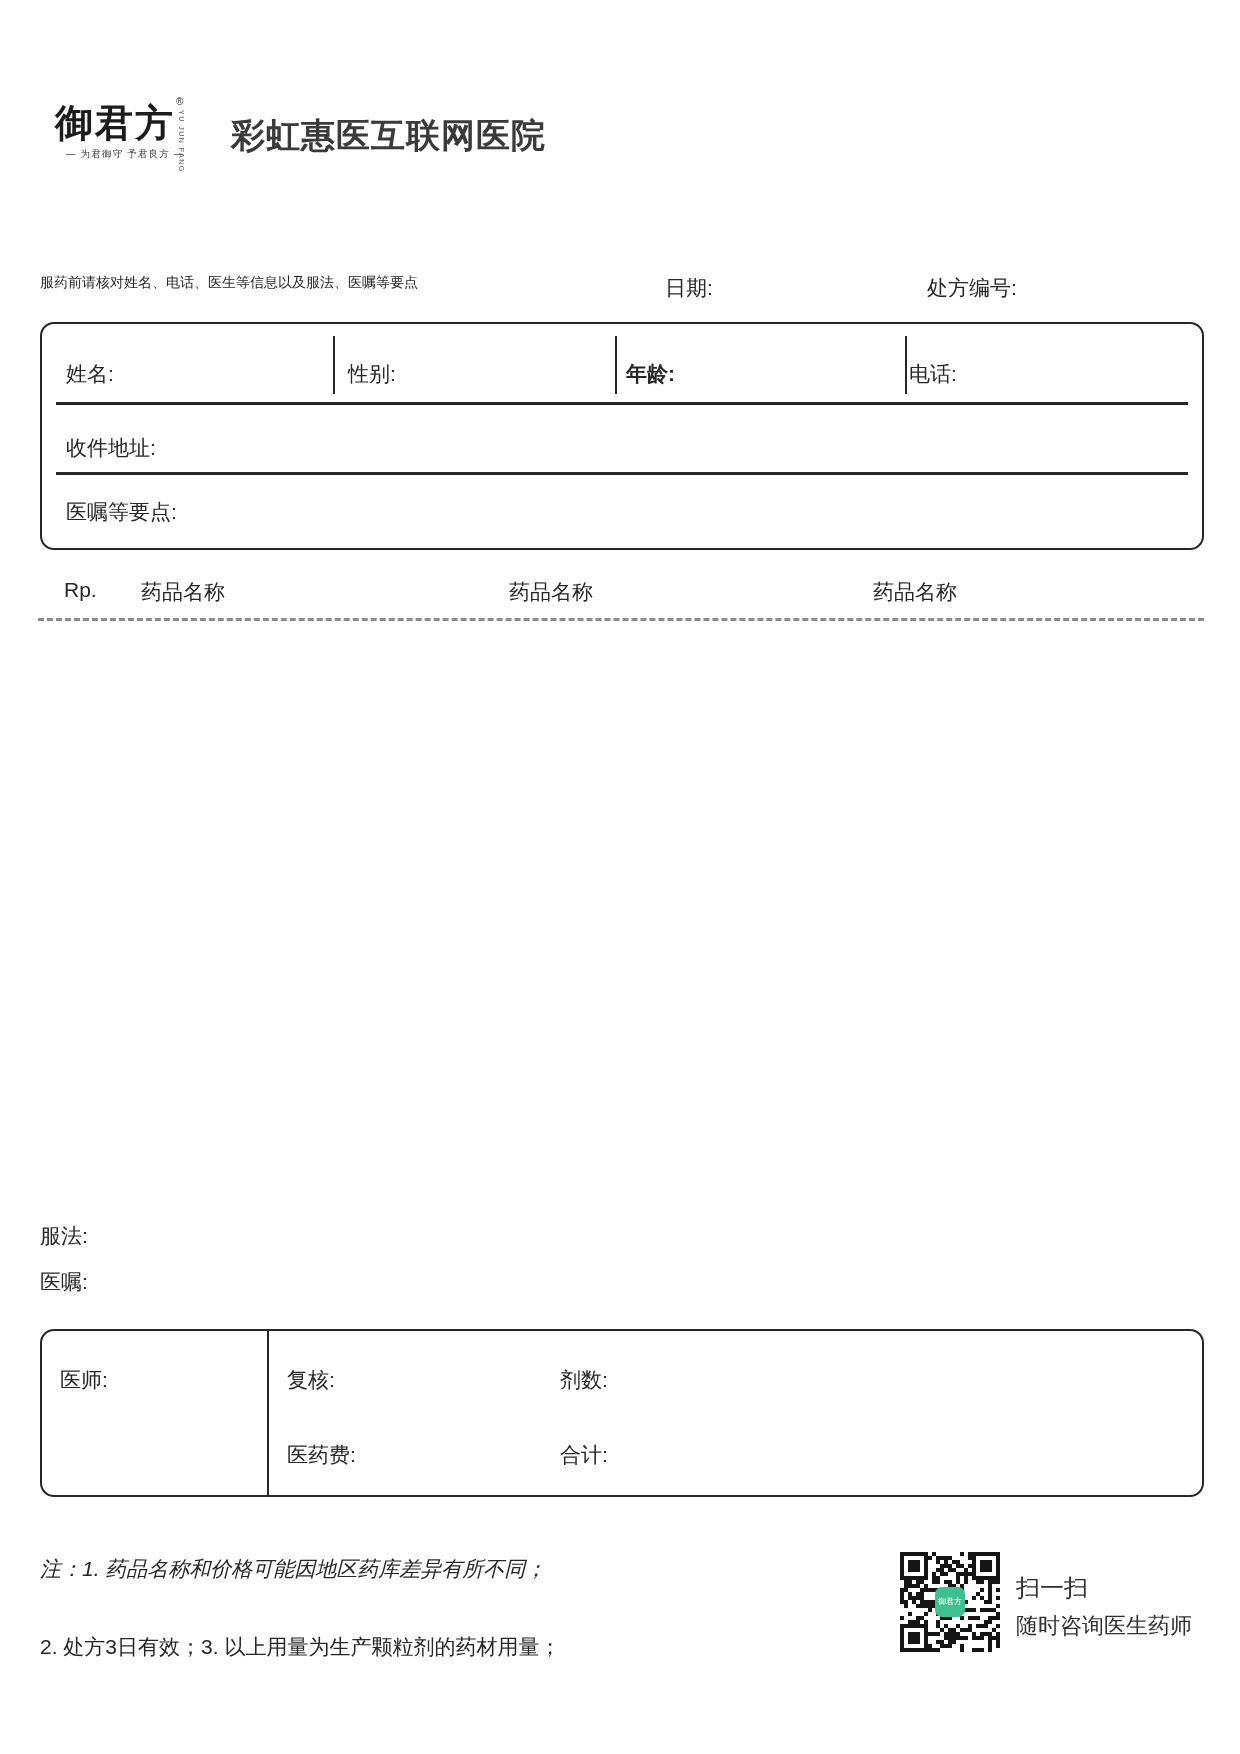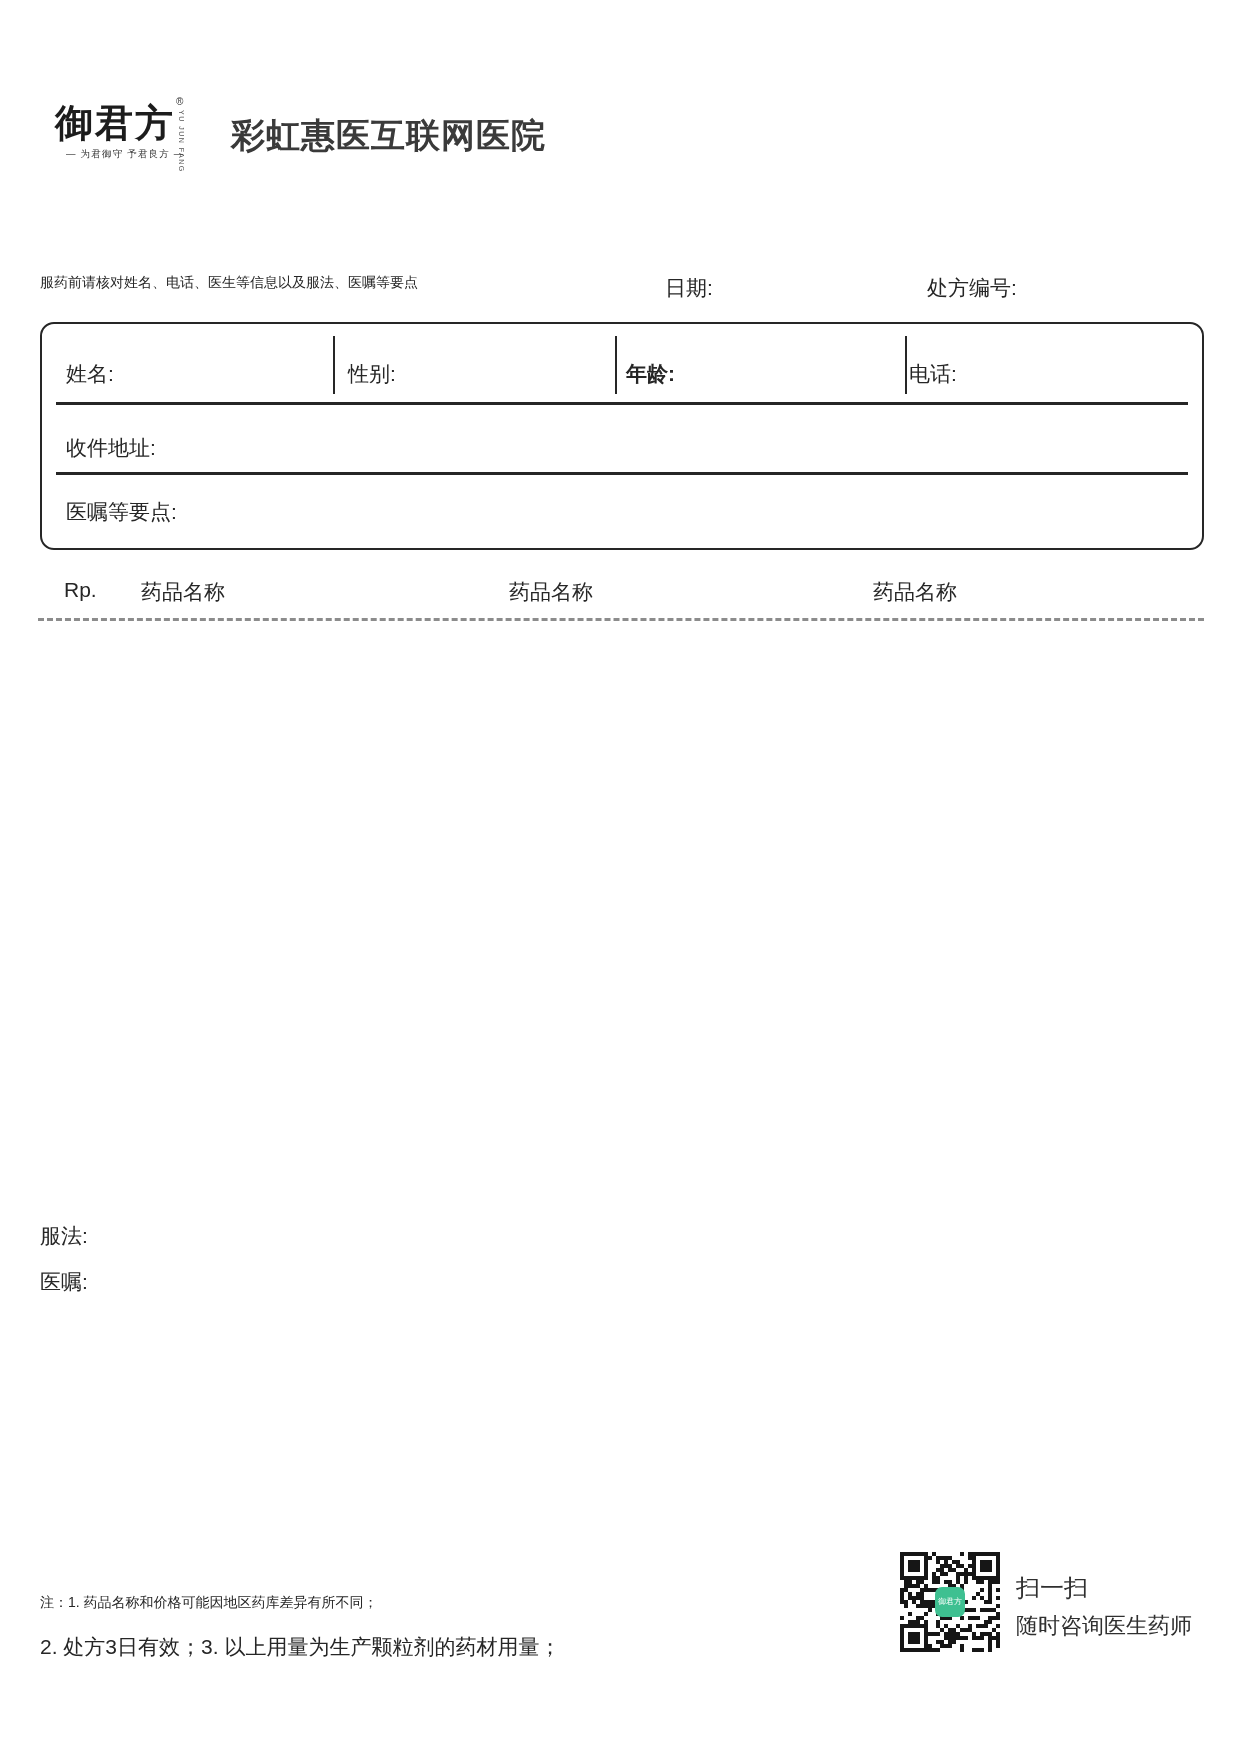--- a/index.html
+++ b/index.html
@@ -52,21 +52,21 @@
   .sb-div{position:absolute;left:225px;top:0;bottom:0;width:2px;background:#262626;}
   .sb-lbl{position:absolute;font-size:21px;white-space:nowrap;}
   .sb-doctor{left:18px;top:35px;}
   .sb-review{left:245px;top:35px;}
   .sb-doses{left:518px;top:35px;}
   .sb-fee{left:245px;top:110px;}
   .sb-total{left:518px;top:110px;}
 
   
   .ft-hours{left:40px;top:1556px;font-size:21px;}
-  .ft-note1{left:40px;top:1594px;font-size:14px;}
+  .ft-note1{left:40px;top:1555px;font-size:21px;font-style:italic;}
   .ft-note2{left:40px;top:1633px;font-size:21px;}
 
   
   .qr{left:900px;top:1552px;width:100px;height:100px;display:grid;
       grid-template-columns:repeat(25,1fr);grid-template-rows:repeat(25,1fr);}
   .qr i{background:#161616;}
   .qr-badge{left:935px;top:1587px;width:30px;height:30px;border-radius:7px;background:#3ec091;
             display:flex;align-items:center;justify-content:center;}
   .qr-badge span{color:#ffffff;font-size:8px;line-height:1;white-space:nowrap;}
   .ft-scan{left:1016px;top:1572px;font-size:24px;color:#2f2f2f;}
@@ -105,20 +105,28 @@
 
   <div class="abs rp-label">Rp.</div>
   <div class="abs rp-col1">药品名称</div>
   <div class="abs rp-col2">药品名称</div>
   <div class="abs rp-col3">药品名称</div>
   <div class="abs dashed-sep"></div>
 
   <div class="abs usage-label">服法:</div>
   <div class="abs advice-label">医嘱:</div>
 
+  <div class="abs sign-box">
+    <span class="sb-div"></span>
+    <span class="sb-lbl sb-doctor">医师:</span>
+    <span class="sb-lbl sb-review">复核:</span>
+    <span class="sb-lbl sb-doses">剂数:</span>
+    <span class="sb-lbl sb-fee">医药费:</span>
+    <span class="sb-lbl sb-total">合计:</span>
+  </div>
 
   <div class="abs ft-note1">注：1. 药品名称和价格可能因地区药库差异有所不同；</div>
   <div class="abs ft-note2">2. 处方3日有效；3. 以上用量为生产颗粒剂的药材用量；</div>
 
   <div class="abs qr" id="qr">
       <i style="grid-area: 1 / 1;"></i>
       <i style="grid-area: 1 / 2;"></i>
       <i style="grid-area: 1 / 3;"></i>
       <i style="grid-area: 1 / 4;"></i>
       <i style="grid-area: 1 / 5;"></i>

